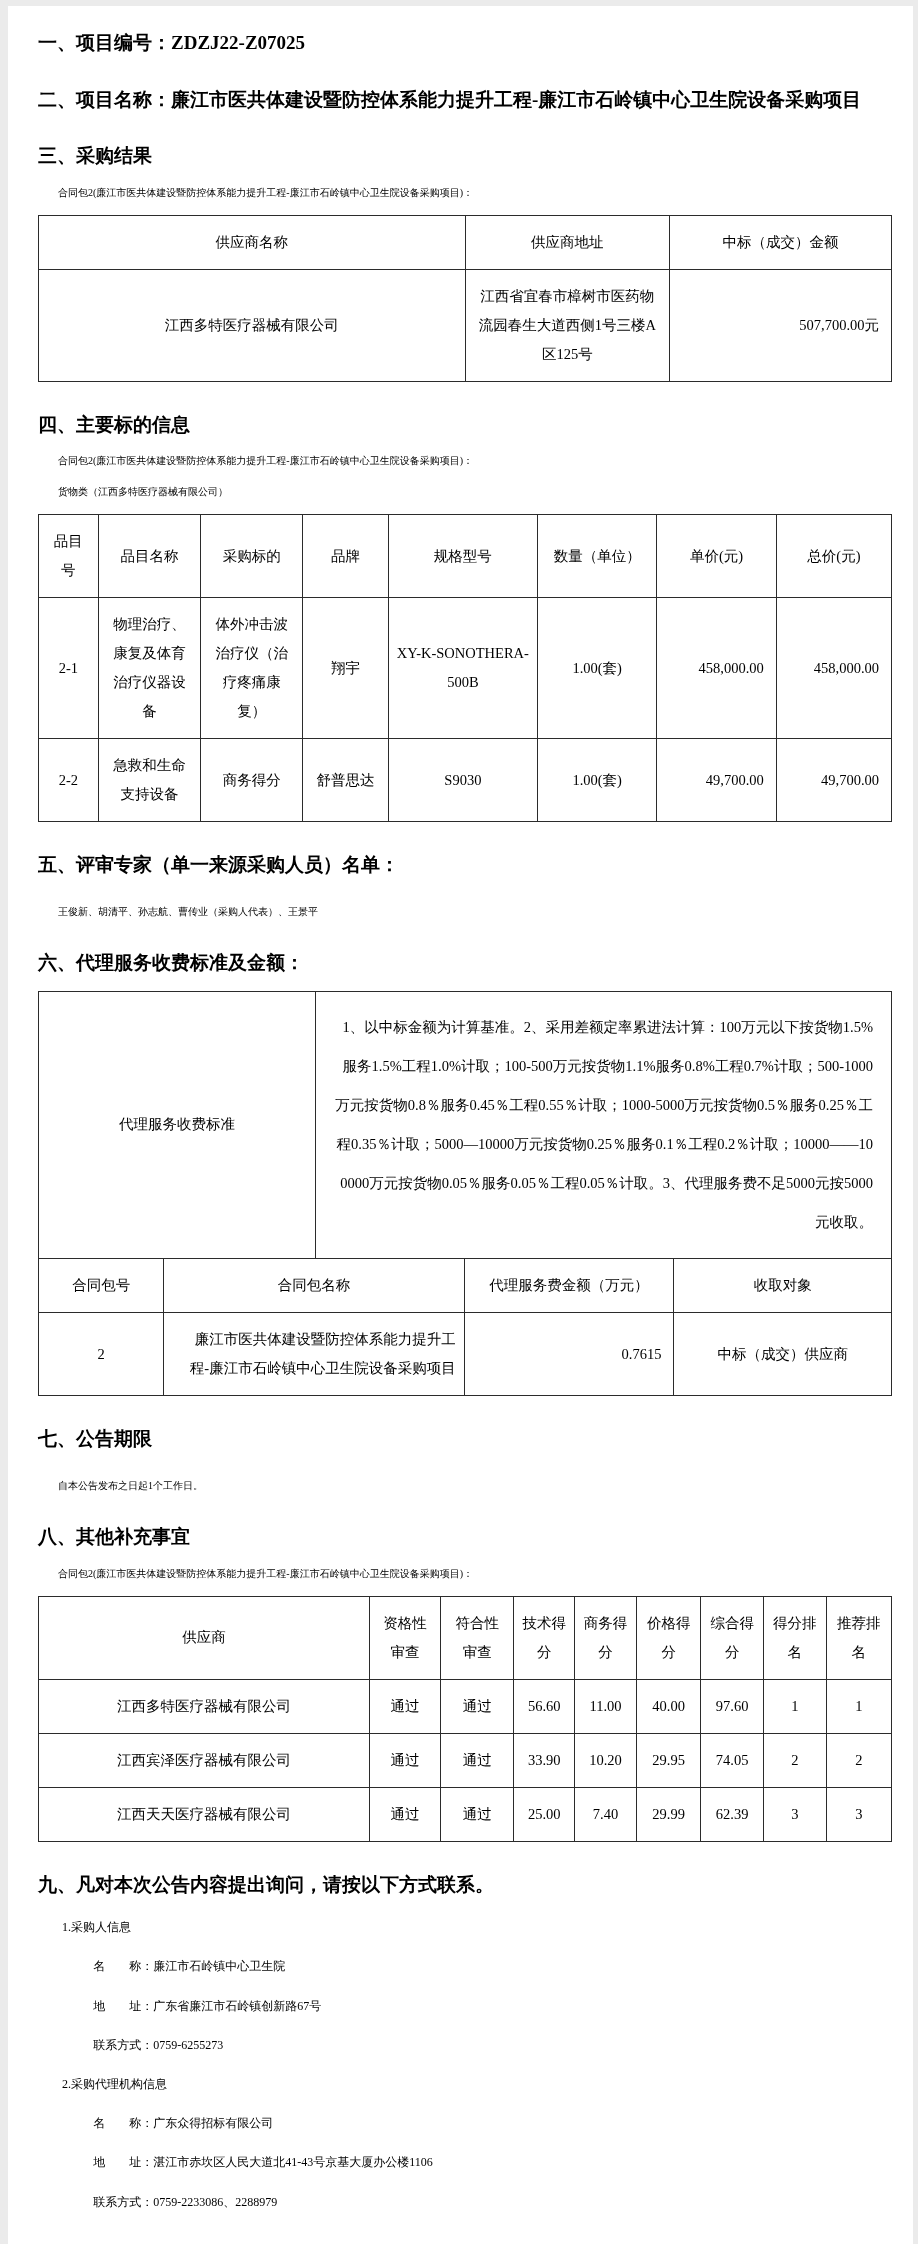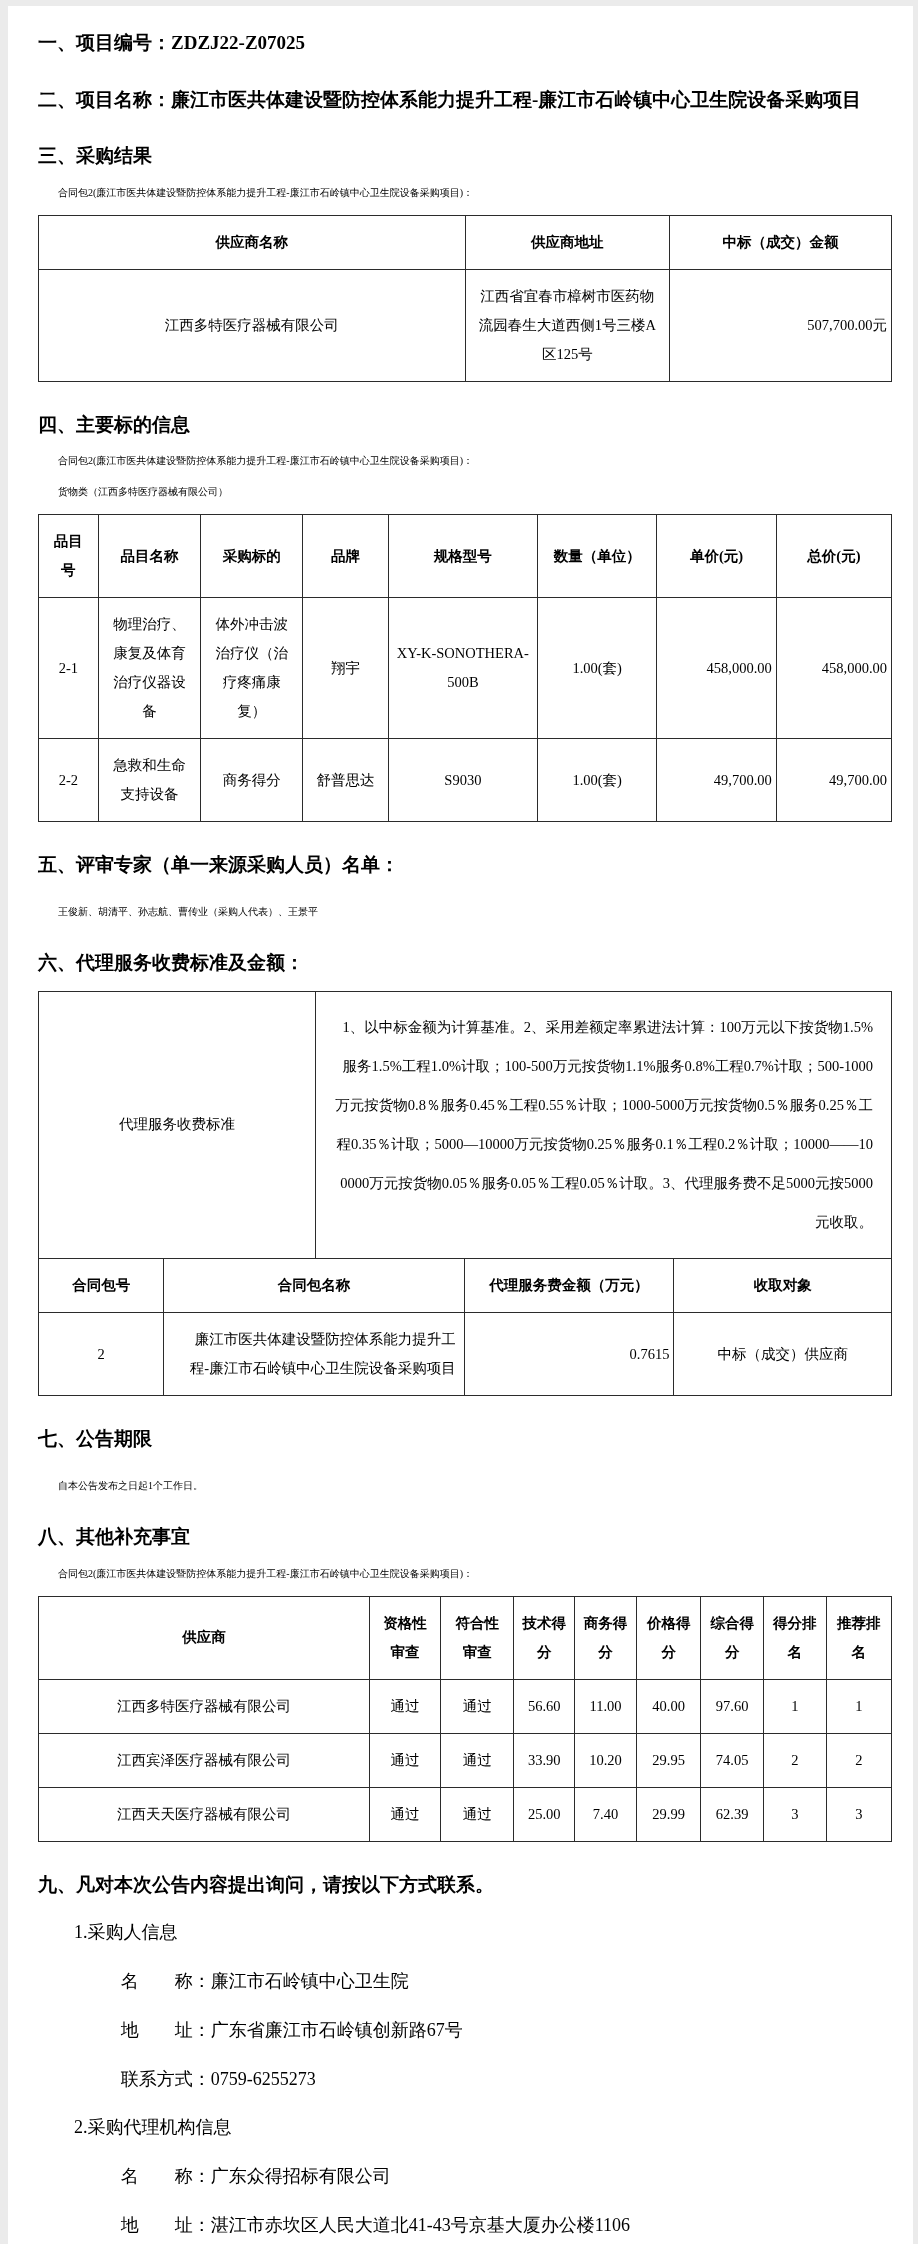--- a/index.html
+++ b/index.html
@@ -41,32 +41,32 @@
     margin: 14px 0 26px 0;
   }
   td, th {
     border: 1px solid #2b2b2b;
     padding: 12px 8px;
     text-align: center;
     vertical-align: middle;
     line-height: 2.0;
     word-break: break-all;
   }
-  th { font-weight: bold; }
-  .num { text-align: right; padding-right: 4px; }
+  th { font-weight: normal; }
+  .num { text-align: right; padding-right: 12px; }
   .left-cell { text-align: right; padding-left: 18px; }
   .fee-table { margin-bottom: 0; }
   .fee-text {
     text-align: right;
     padding: 16px 18px;
     line-height: 2.7;
   }
   .fee-sub { margin-top: -1px; }
   .contact-line {
-    font-size: 18px;
+    font-size: 12px;
     line-height: 1.6;
     margin: 20px 0;
   }
   .lvl1 { margin-left: 2em; }
   .lvl2 { margin-left: 4.6em; }
 </style>
 </head>
 <body>
 
 <div class="page">

